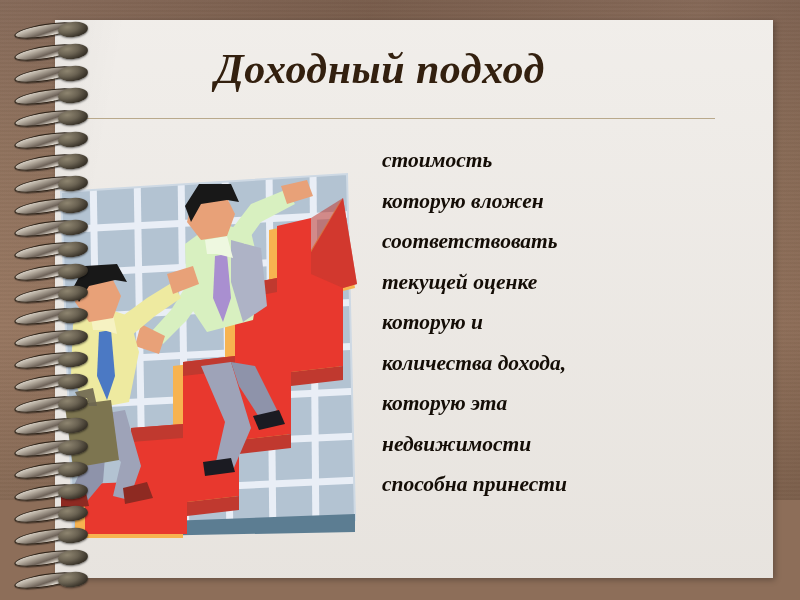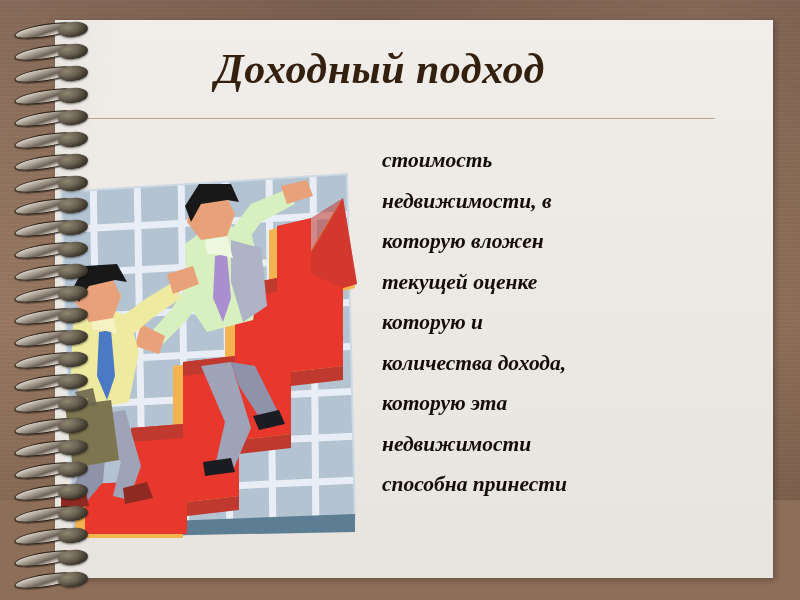--- a/index.html
+++ b/index.html
@@ -117,22 +117,22 @@
 
   <div id="page">
     <div id="page-shade"></div>
   </div>
 
   <div id="title">Доходный подход</div>
   <div id="divider"></div>
 
   <div id="body-text">
       <span class="ln">стоимость</span>
-      <span class="ln">недвижимости, в</span>
       <span class="ln">которую вложен</span>
+      <span class="ln">соответствовать</span>
       <span class="ln">текущей оценке</span>
       <span class="ln">которую и</span>
       <span class="ln">количества дохода,</span>
       <span class="ln">которую эта</span>
       <span class="ln">недвижимости</span>
       <span class="ln">способна принести</span>
     </div>
 
   <div id="illus">
     <svg viewBox="0 0 310 375" xmlns="http://www.w3.org/2000/svg" aria-hidden="true">

